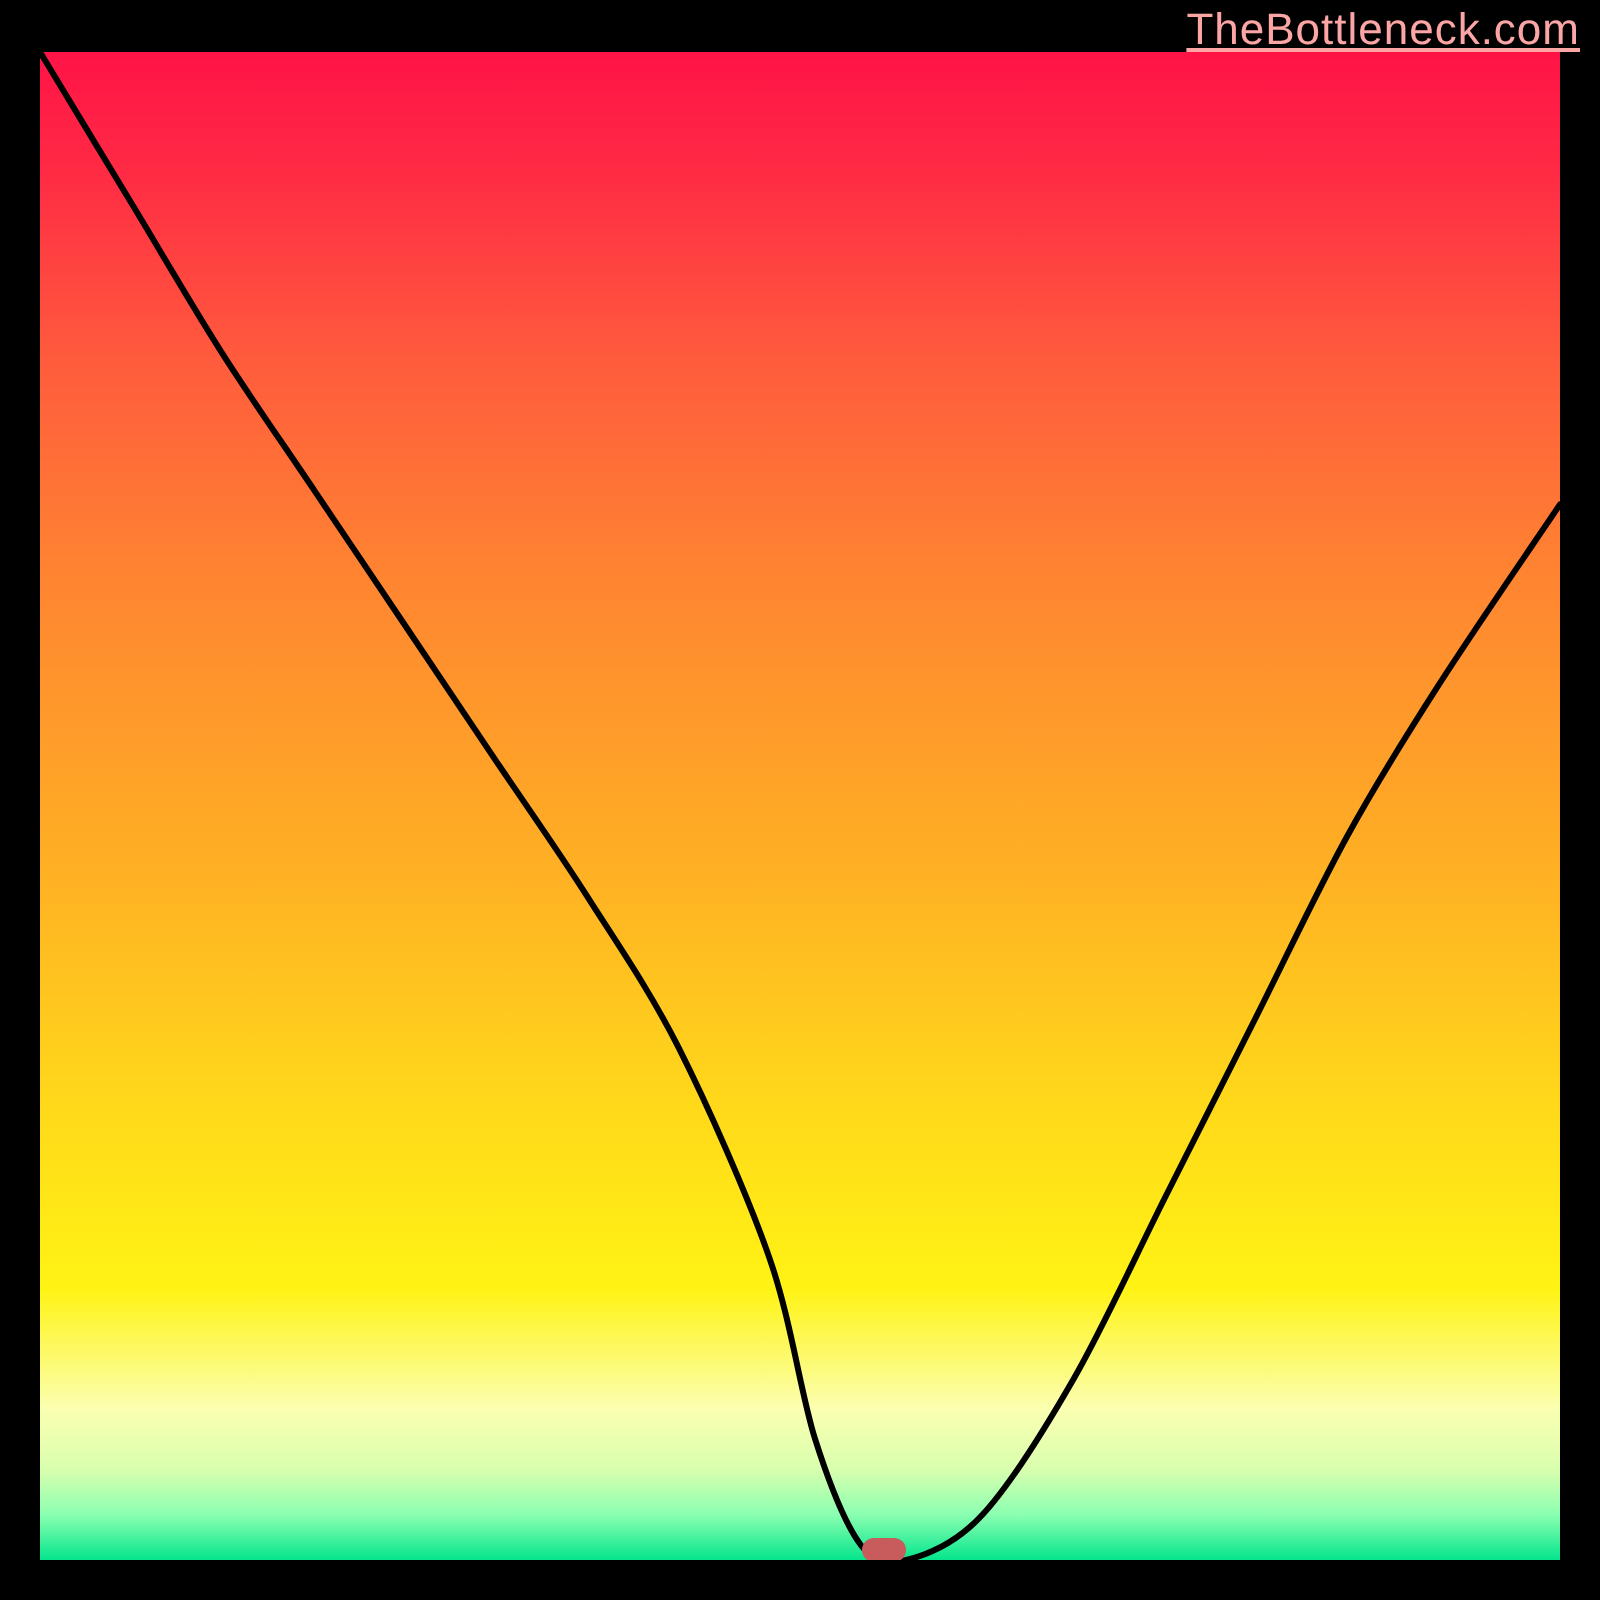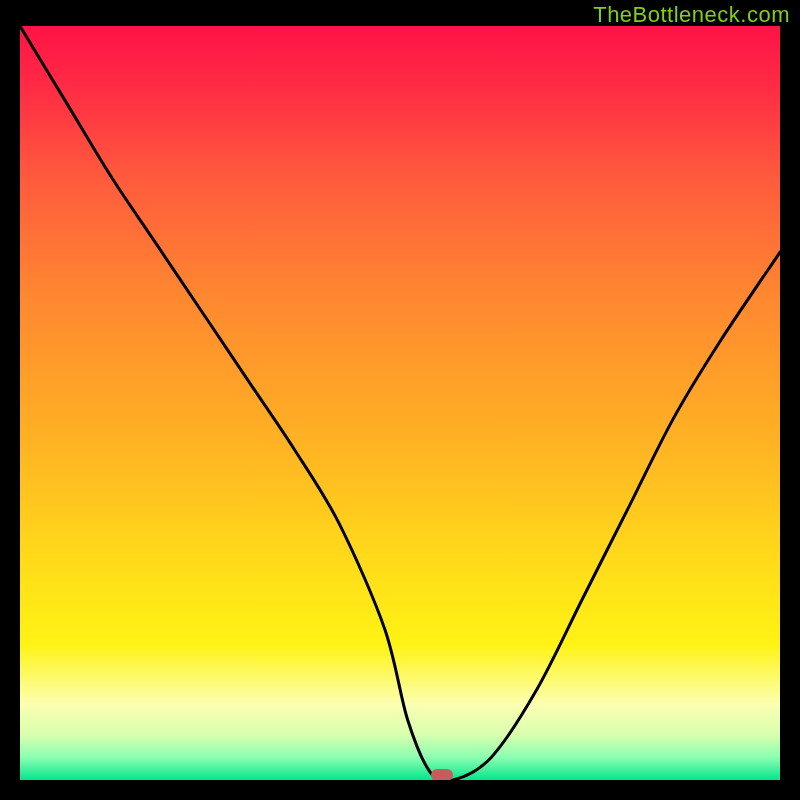--- a/index.html
+++ b/index.html
@@ -14,26 +14,27 @@
   .frame {
     position: relative;
     width: 800px;
     height: 800px;
     background: #000;
   }
   .watermark {
     position: absolute;
     top: 2px;
     right: 10px;
-    color: #84cc16;
+    color: #fca5a5;
     font-size: 22px;
     font-weight: 500;
     letter-spacing: 0.5px;
     z-index: 5;
     user-select: none;
+    text-decoration: underline;
   }
   .plot-area {
     position: absolute;
     left: 20px;
     top: 26px;
     width: 760px;
     height: 754px;
     overflow: hidden;
   }
   .gradient {

